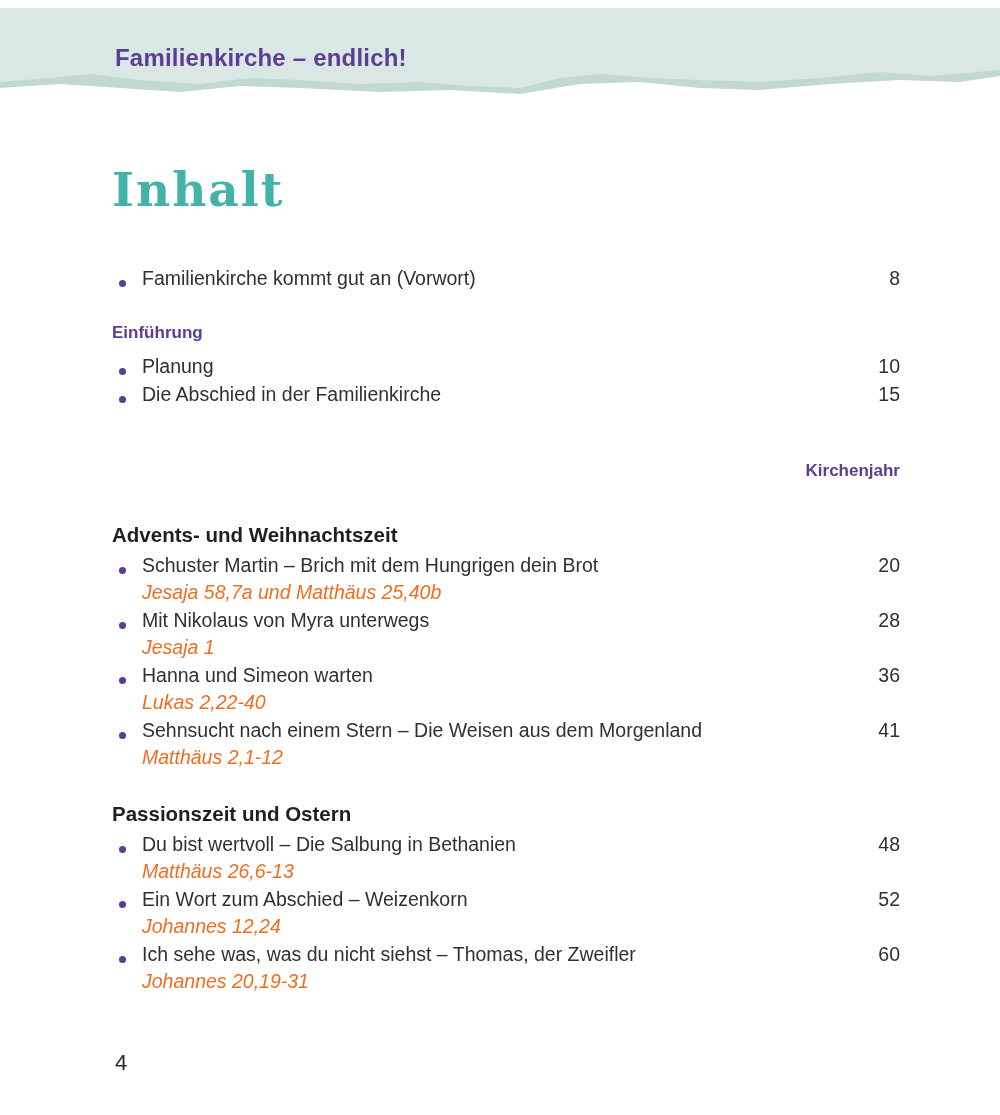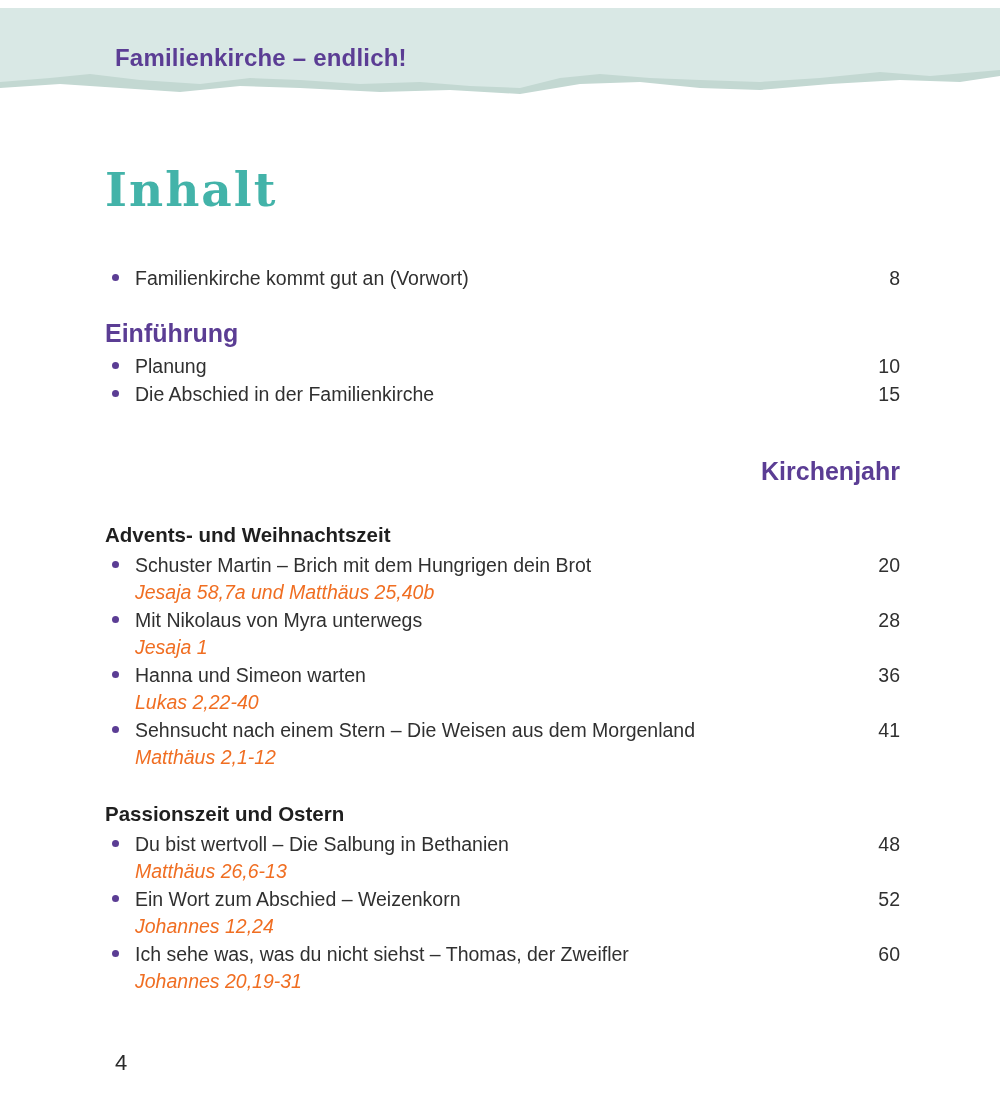--- a/index.html
+++ b/index.html
@@ -30,54 +30,54 @@
   .band-main-fill{fill:var(--band);}
   .band-title{
     position:absolute;left:115px;top:36px;
     font-size:24px;font-weight:bold;
     color:var(--accent-purple);
     letter-spacing:.2px;
   }
   
   .content{
     position:absolute;
-    left:105px;right:100px;top:95px;
+    left:112px;right:100px;top:95px;
   }
   .page-title{
     margin-top:70px;
     font-family:"DejaVu Serif", serif;
     font-size:47px;
     font-weight:bold;
     line-height:1.05;
     color:var(--accent-teal);
     letter-spacing:2px;
   }
   .toc{font-size:19.5px;}
   .entry{
     display:flex;
-    align-items:flex-start;
+    align-items:center;
     line-height:28px;
   }
   .bullet{
     flex:0 0 auto;
     width:7px;height:7px;border-radius:50%;
     background:var(--accent-purple);
     margin:10px 16px 0 7px;
   }
   .entry .title{flex:1 1 auto;padding-right:14px;}
   .entry .pageno{flex:0 0 auto;}
   .ref{
     padding-left:30px;
     line-height:27px;
     font-style:italic;
     color:var(--accent-orange);
   }
   .vorwort{margin-top:50px;}
   .section-heading{
-    font-size:25px;
+    font-size:17px;
     font-weight:bold;
     color:var(--accent-purple);
     line-height:30px;
   }
   .h-einfuehrung{margin-top:26px;margin-bottom:4px;}
   .h-kirchenjahr{margin-top:48px;text-align:right;}
   .subsection-heading{
     font-size:20.5px;
     font-weight:bold;
     color:#1f1f1f;

